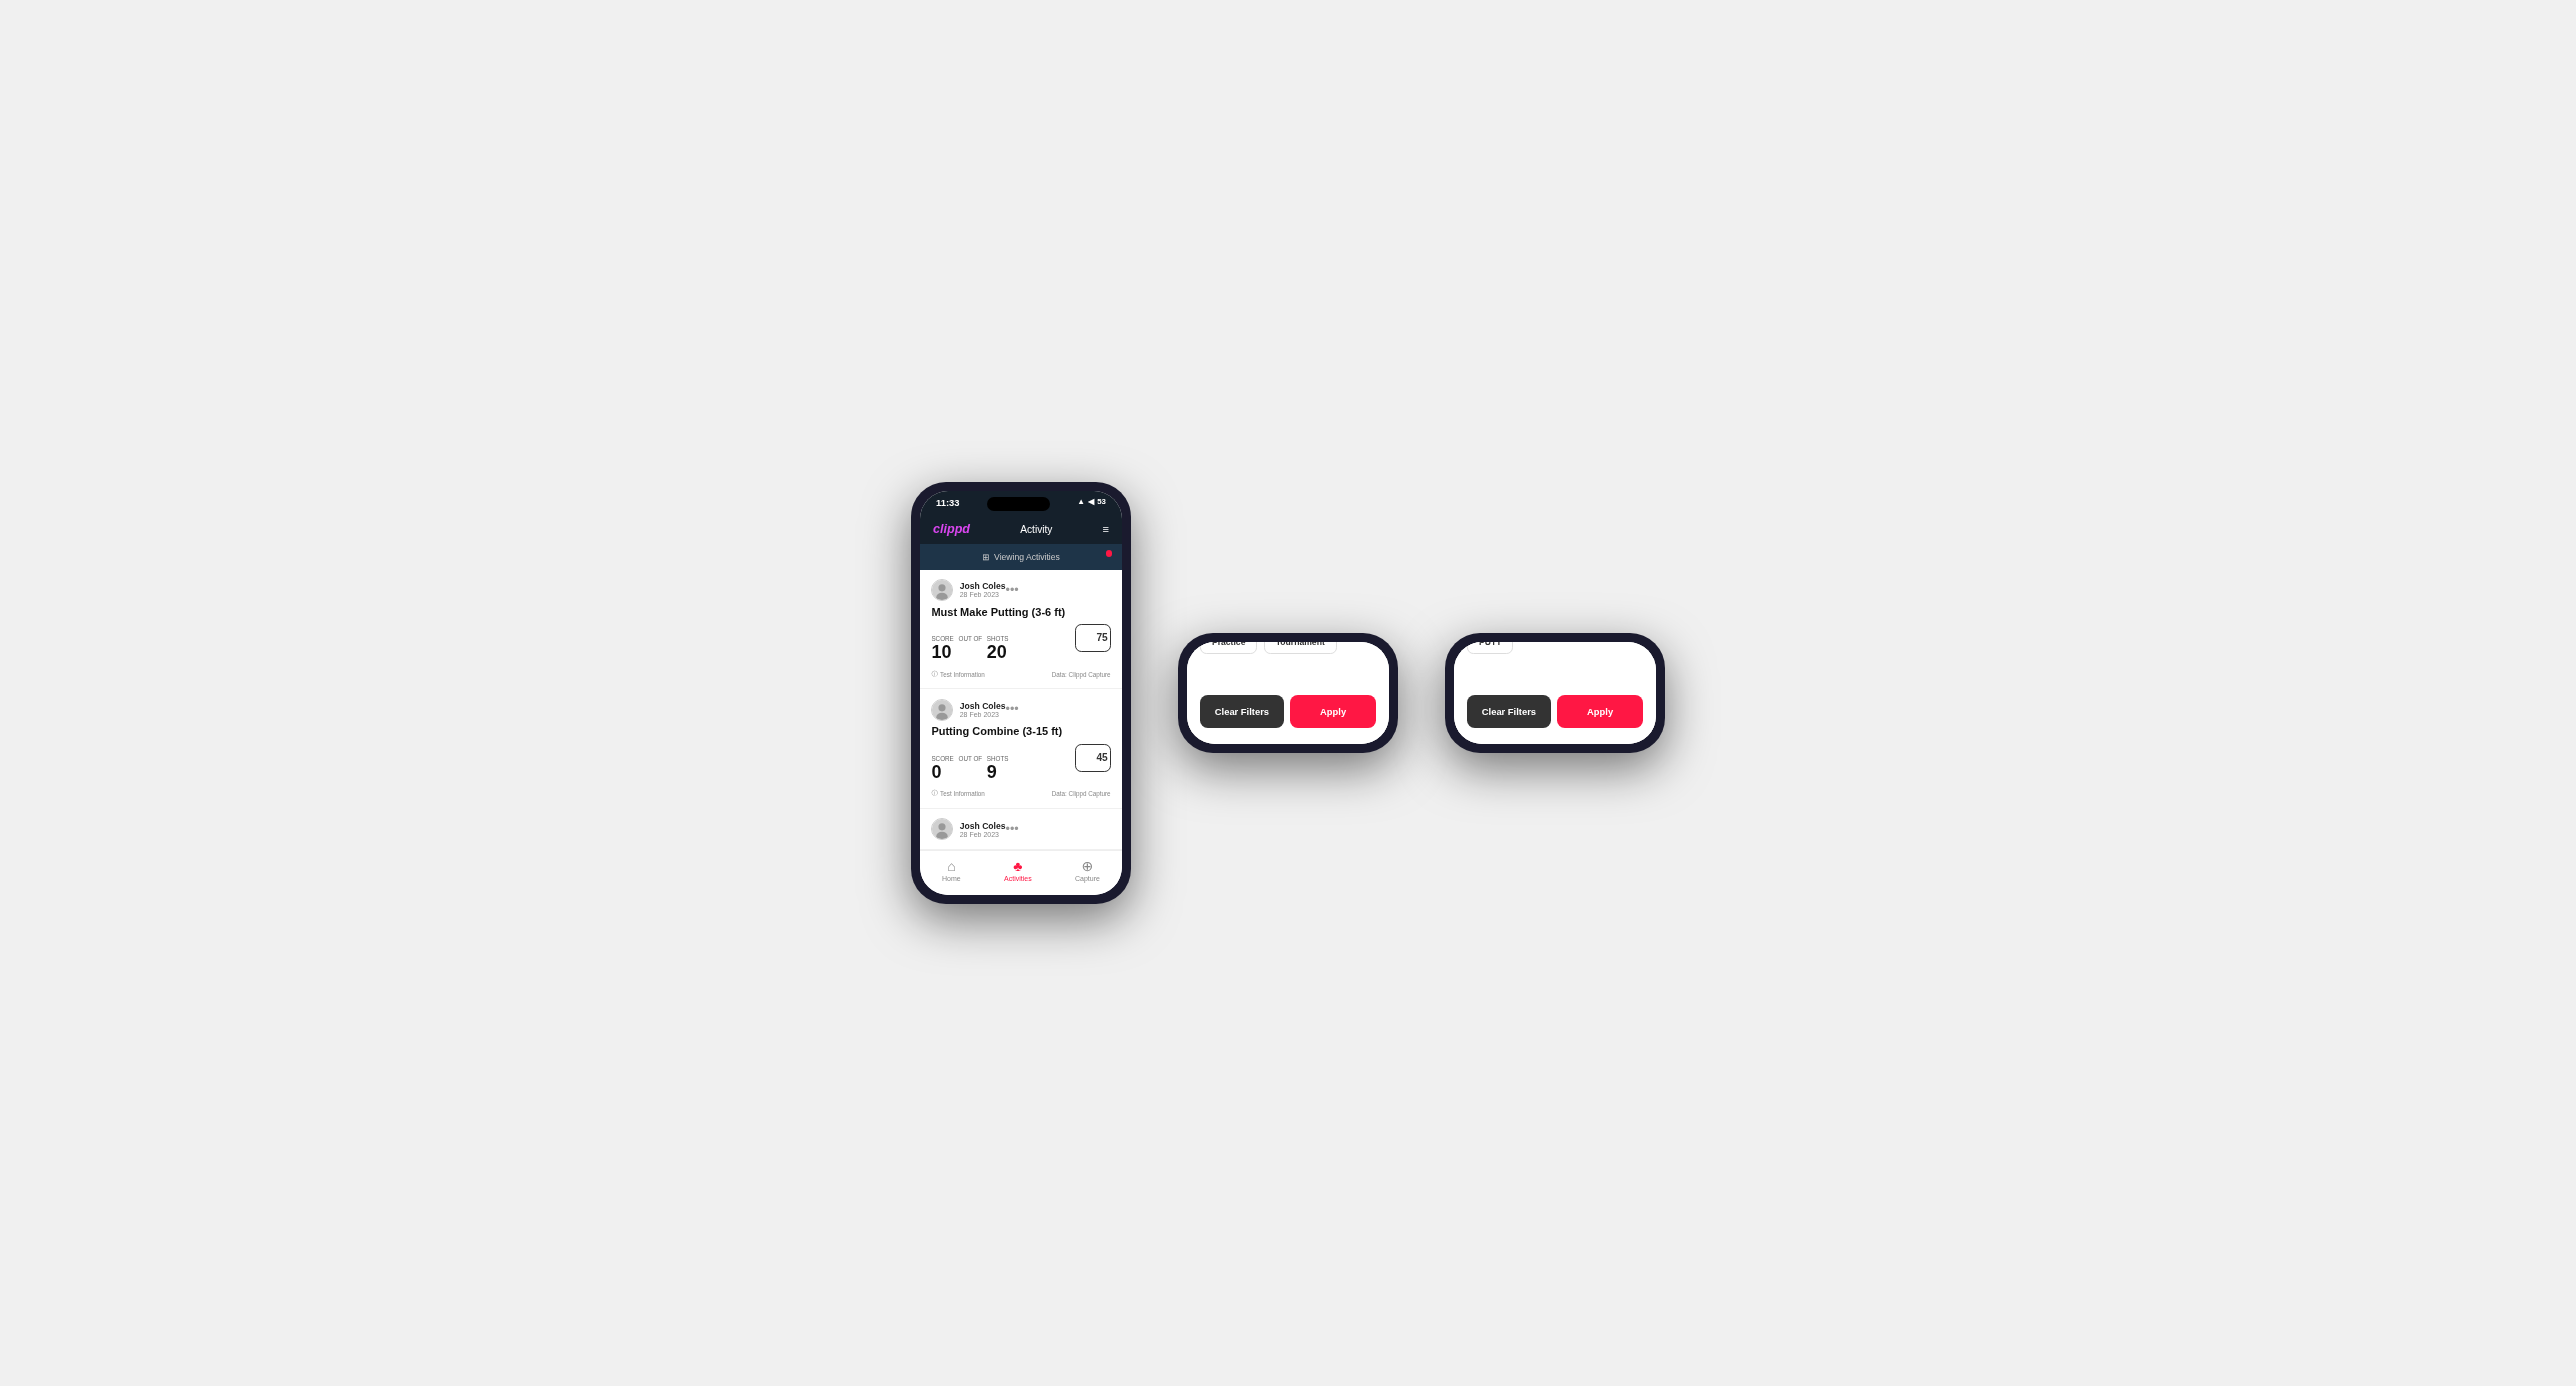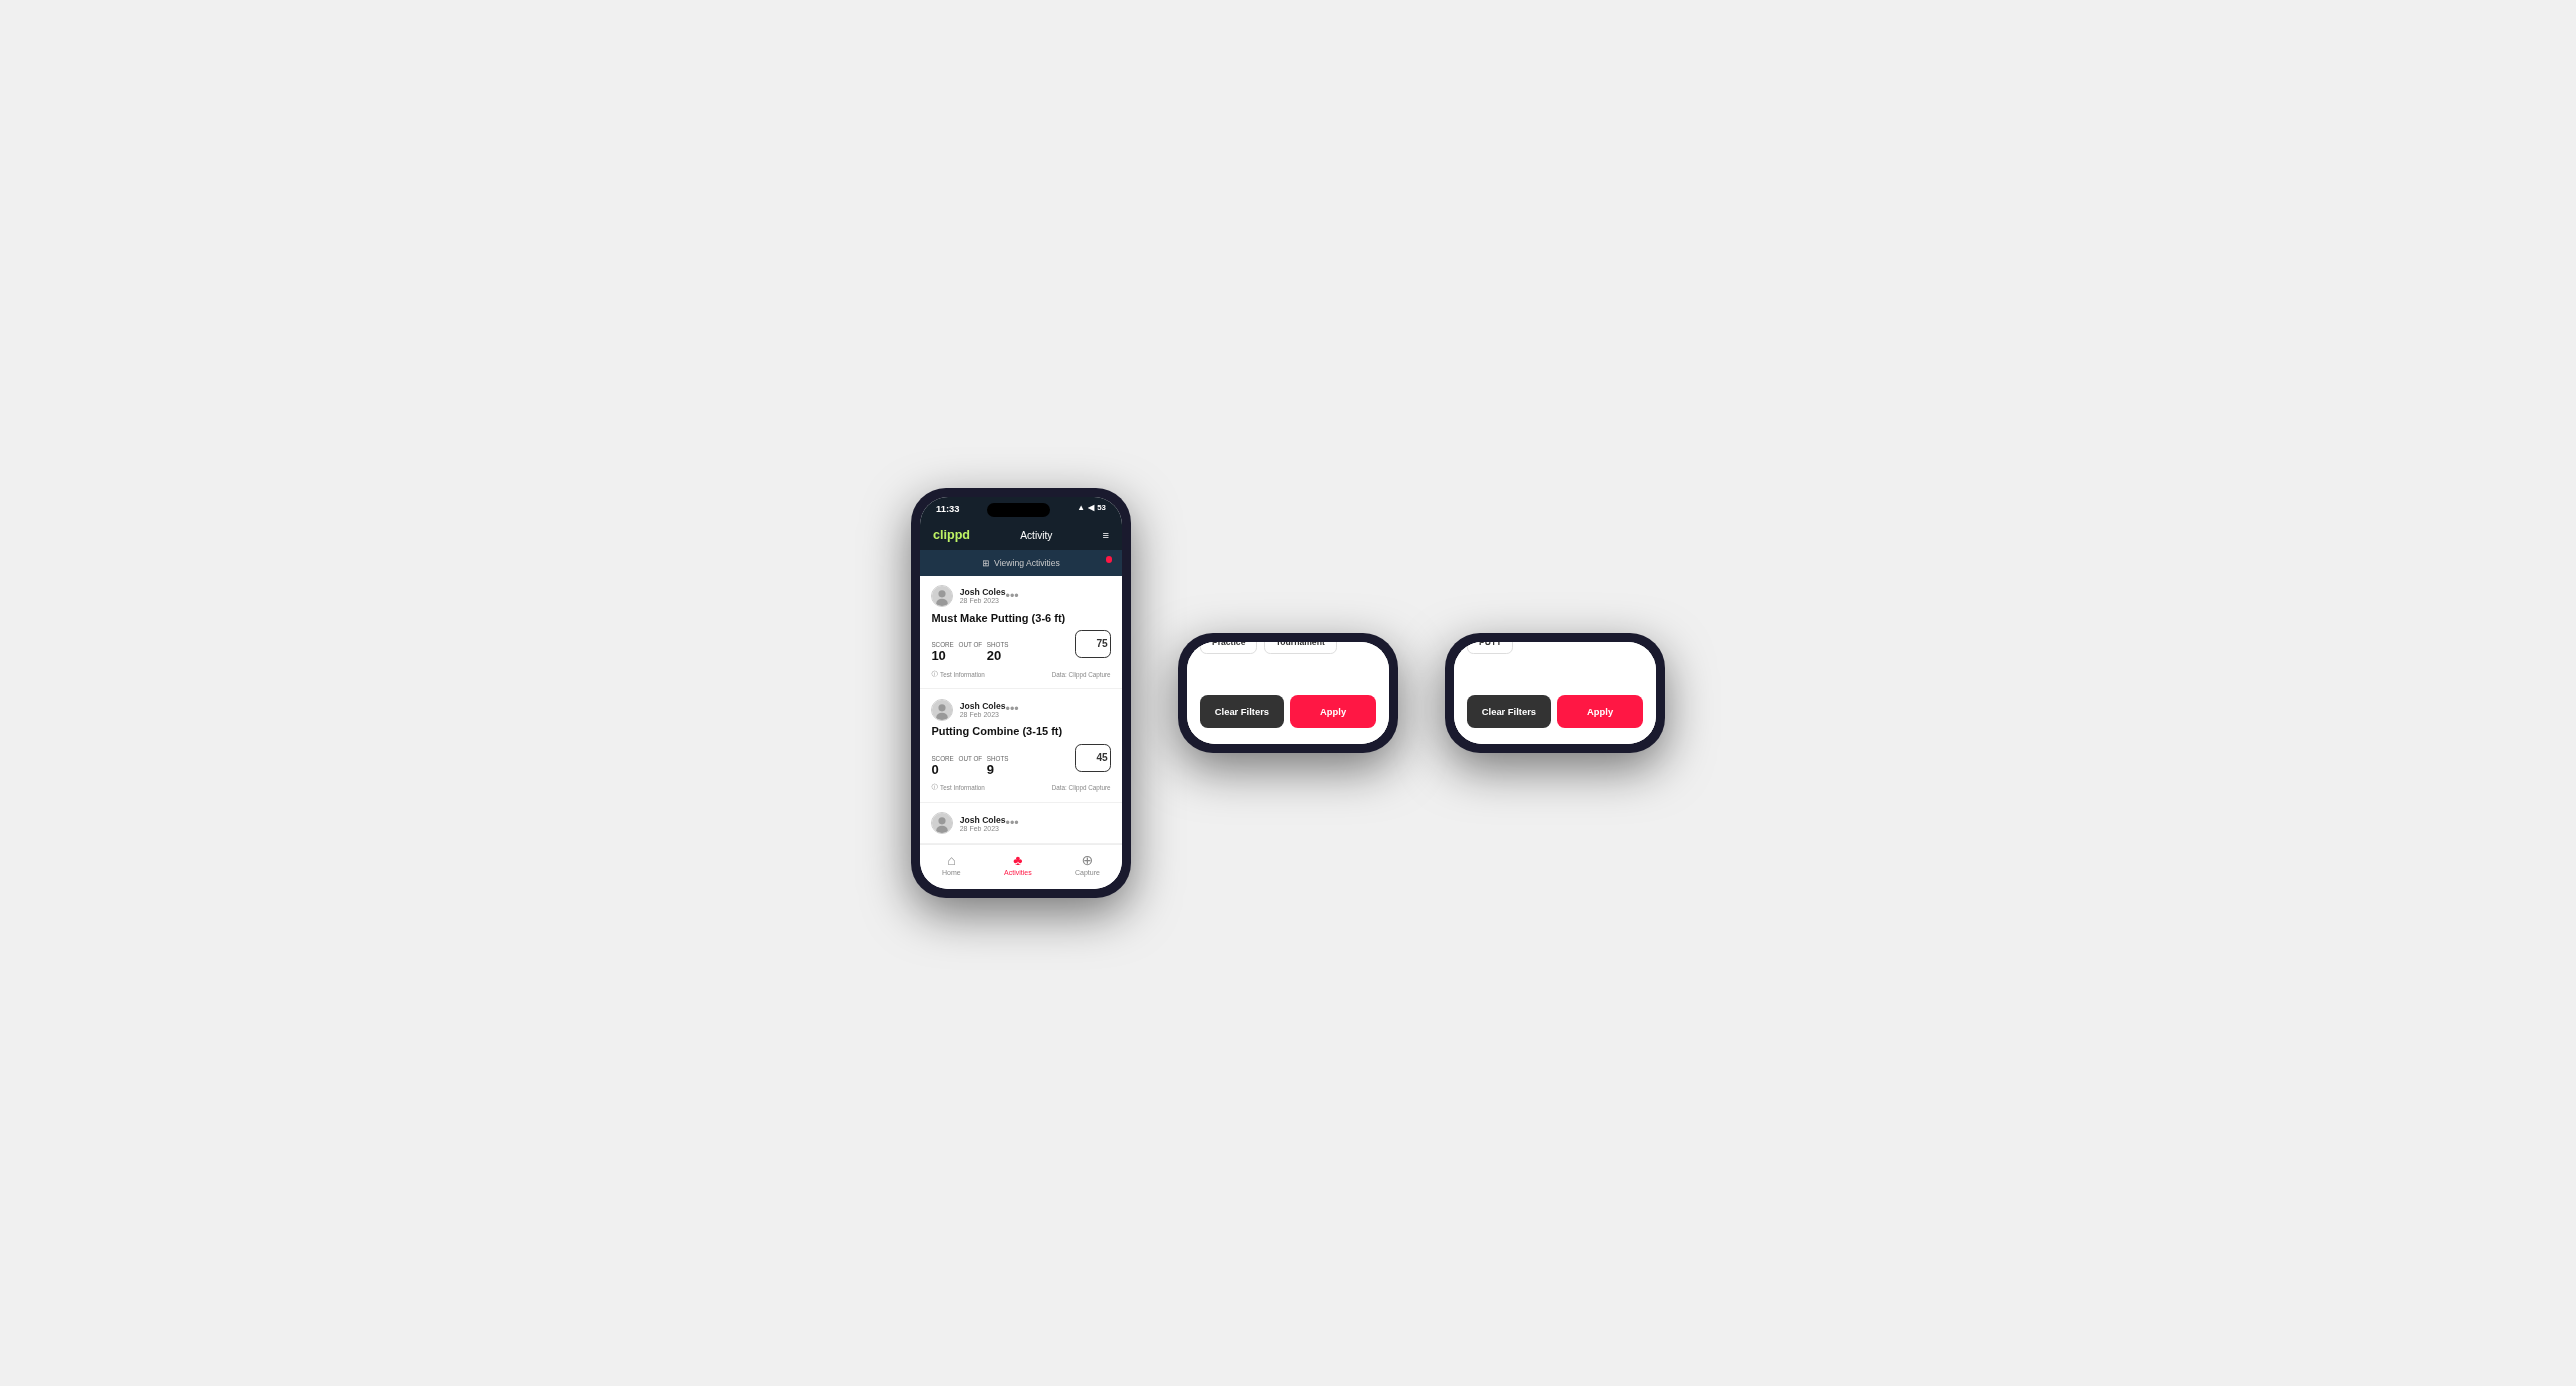--- a/index.html
+++ b/index.html
@@ -61,23 +61,24 @@
 
     
     .app-header {
       background: #15202b;
       display: flex;
       justify-content: space-between;
       align-items: center;
       padding: 7.8px 12.6px;
     }
     .logo {
-      color: #bef264;
+      color: #d946ef;
       font-size: 12.6px;
       font-weight: 800;
+      font-style: italic;
     }
     .header-title {
       color: white;
       font-size: 10.2px;
       font-weight: 500;
     }
     .hamburger { color: white; font-size: 11px; }
 
     
     .viewing-bar {
@@ -148,21 +149,21 @@
       color: #111;
       margin-bottom: 6.3px;
     }
     .stats-row {
       display: flex;
       align-items: baseline;
       gap: 3.1px;
       margin-bottom: 6.3px;
     }
     .stat-label { font-size: 6.3px; color: #666; text-transform: uppercase; }
-    .stat-value { font-size: 13px; font-weight: 700; color: #111; }
+    .stat-value { font-size: 18px; font-weight: 700; color: #111; }
     .out-of { font-size: 6.3px; color: #666; margin: 0 1.6px; }
     .shot-quality-badge {
       margin-left: auto;
       width: 36px;
       height: 28px;
       border-radius: 6.3px;
       border: 1.6px solid #333;
       display: flex;
       align-items: center;
       justify-content: center;

